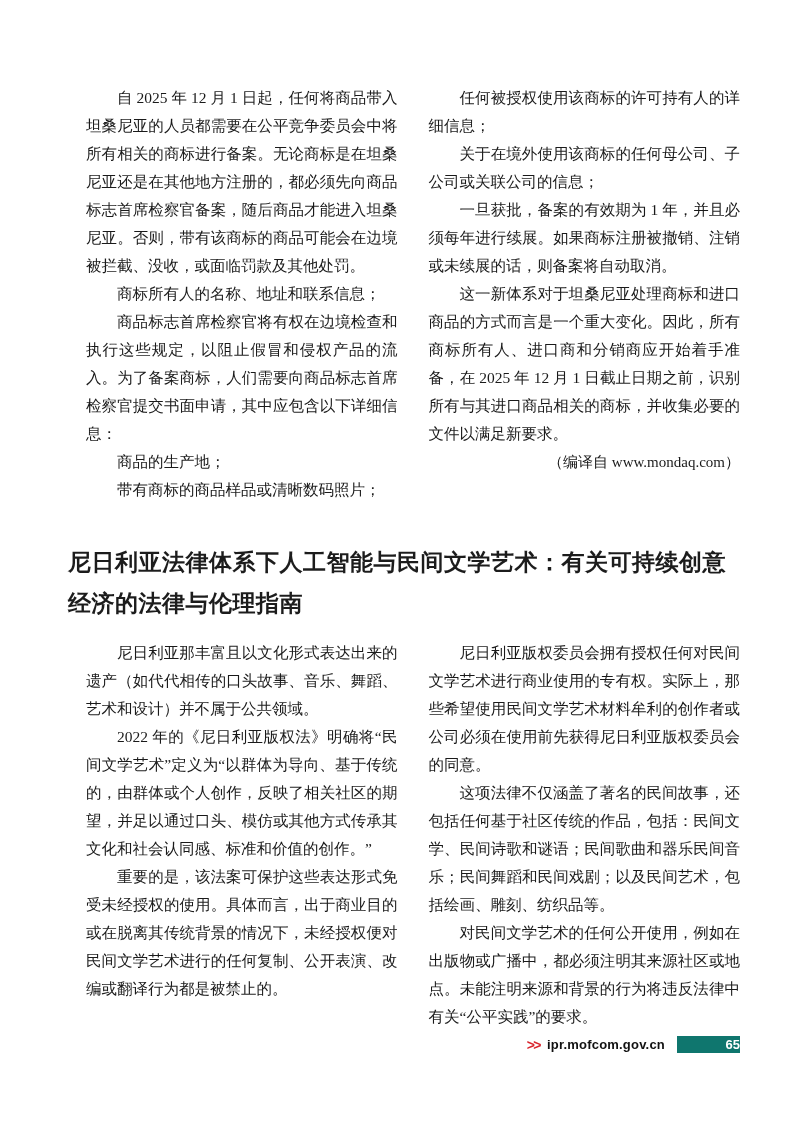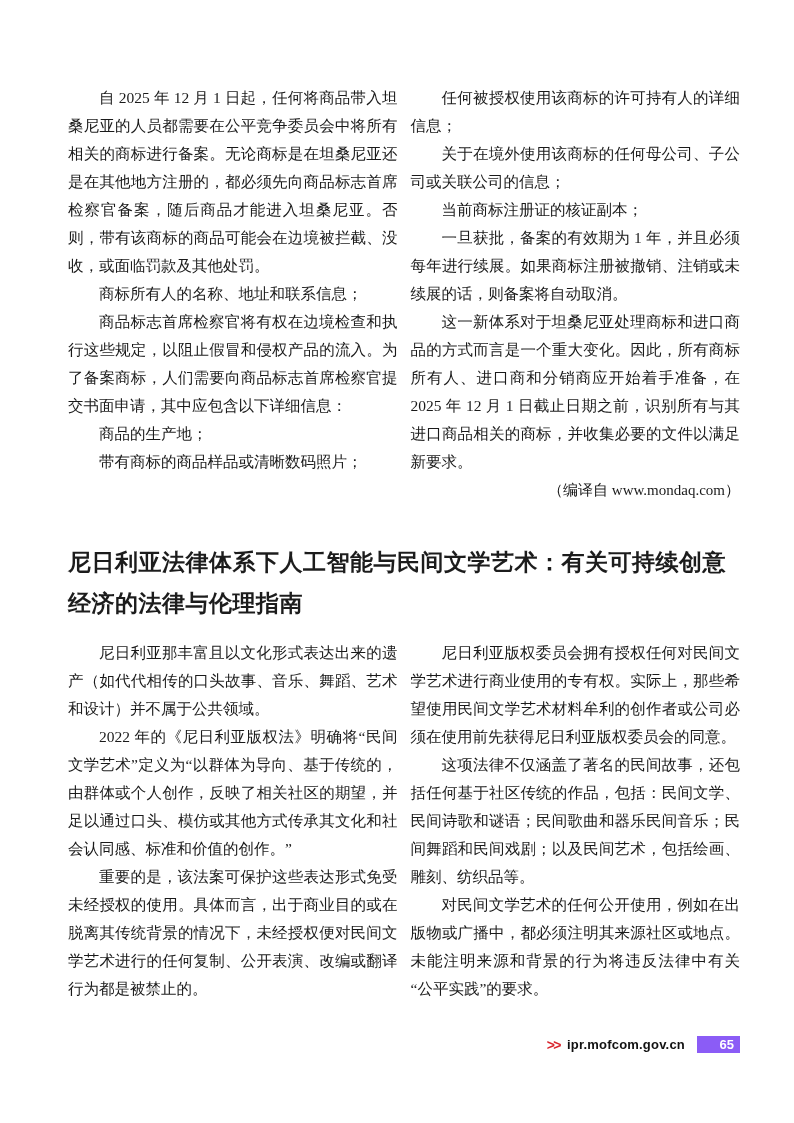--- a/index.html
+++ b/index.html
@@ -12,21 +12,21 @@
     font-family: "Liberation Serif", "DejaVu Serif", serif;
     color: #1a1a1a;
   }
   .content {
     position: absolute;
     left: 68px;
     right: 54px;
     top: 84px;
   }
   .cols { display: flex; gap: 13px; }
-  .col { flex: 1 1 0; min-width: 0; }
+  .col { flex: 1 1 0; min-width: 0; margin-left: 18px; }
   .para {
     margin: 0;
     text-indent: 2em;
     text-align: justify;
     font-size: 15.5px;
     line-height: 28px;
     color: #1a1a1a;
   }
   .source-line {
     margin: 0;
@@ -60,49 +60,47 @@
     font-size: 14px;
     letter-spacing: -1.5px;
     margin-right: 7px;
     font-style: normal;
   }
   .site-name { font-size: 13px; letter-spacing: 0.2px; }
   .page-badge {
     display: inline-block;
     box-sizing: border-box;
     margin-left: 12px;
-    width: 43px;
+    width: 63px;
     height: 17px;
     line-height: 17px;
-    background: #8b5cf6;
+    background: #0f766e;
     color: #ffffff;
     font-size: 13px;
     text-align: right;
-    padding-right: 6px;
   }
 </style>
 </head>
 <body>
 
 <div class="page">
   <div class="content">
 
     <section>
       <div class="cols">
         <div class="col">
           <p class="para">自 2025 年 12 月 1 日起，任何将商品带入坦桑尼亚的人员都需要在公平竞争委员会中将所有相关的商标进行备案。无论商标是在坦桑尼亚还是在其他地方注册的，都必须先向商品标志首席检察官备案，随后商品才能进入坦桑尼亚。否则，带有该商标的商品可能会在边境被拦截、没收，或面临罚款及其他处罚。</p>
           <p class="para">商标所有人的名称、地址和联系信息；</p>
           <p class="para">商品标志首席检察官将有权在边境检查和执行这些规定，以阻止假冒和侵权产品的流入。为了备案商标，人们需要向商品标志首席检察官提交书面申请，其中应包含以下详细信息：</p>
           <p class="para">商品的生产地；</p>
           <p class="para">带有商标的商品样品或清晰数码照片；</p>
         </div>
         <div class="col">
           <p class="para">任何被授权使用该商标的许可持有人的详细信息；</p>
           <p class="para">关于在境外使用该商标的任何母公司、子公司或关联公司的信息；</p>
-          <p class="para">当前商标注册证的核证副本；</p>
           <p class="para">一旦获批，备案的有效期为 1 年，并且必须每年进行续展。如果商标注册被撤销、注销或未续展的话，则备案将自动取消。</p>
           <p class="para">这一新体系对于坦桑尼亚处理商标和进口商品的方式而言是一个重大变化。因此，所有商标所有人、进口商和分销商应开始着手准备，在 2025 年 12 月 1 日截止日期之前，识别所有与其进口商品相关的商标，并收集必要的文件以满足新要求。</p>
           <p class="source-line">（编译自 www.mondaq.com）</p>
         </div>
       </div>
     </section>
 
     <section>
       <h1 class="article-title">尼日利亚法律体系下人工智能与民间文学艺术：有关可持续创意经济的法律与伦理指南</h1>
       <div class="cols">

